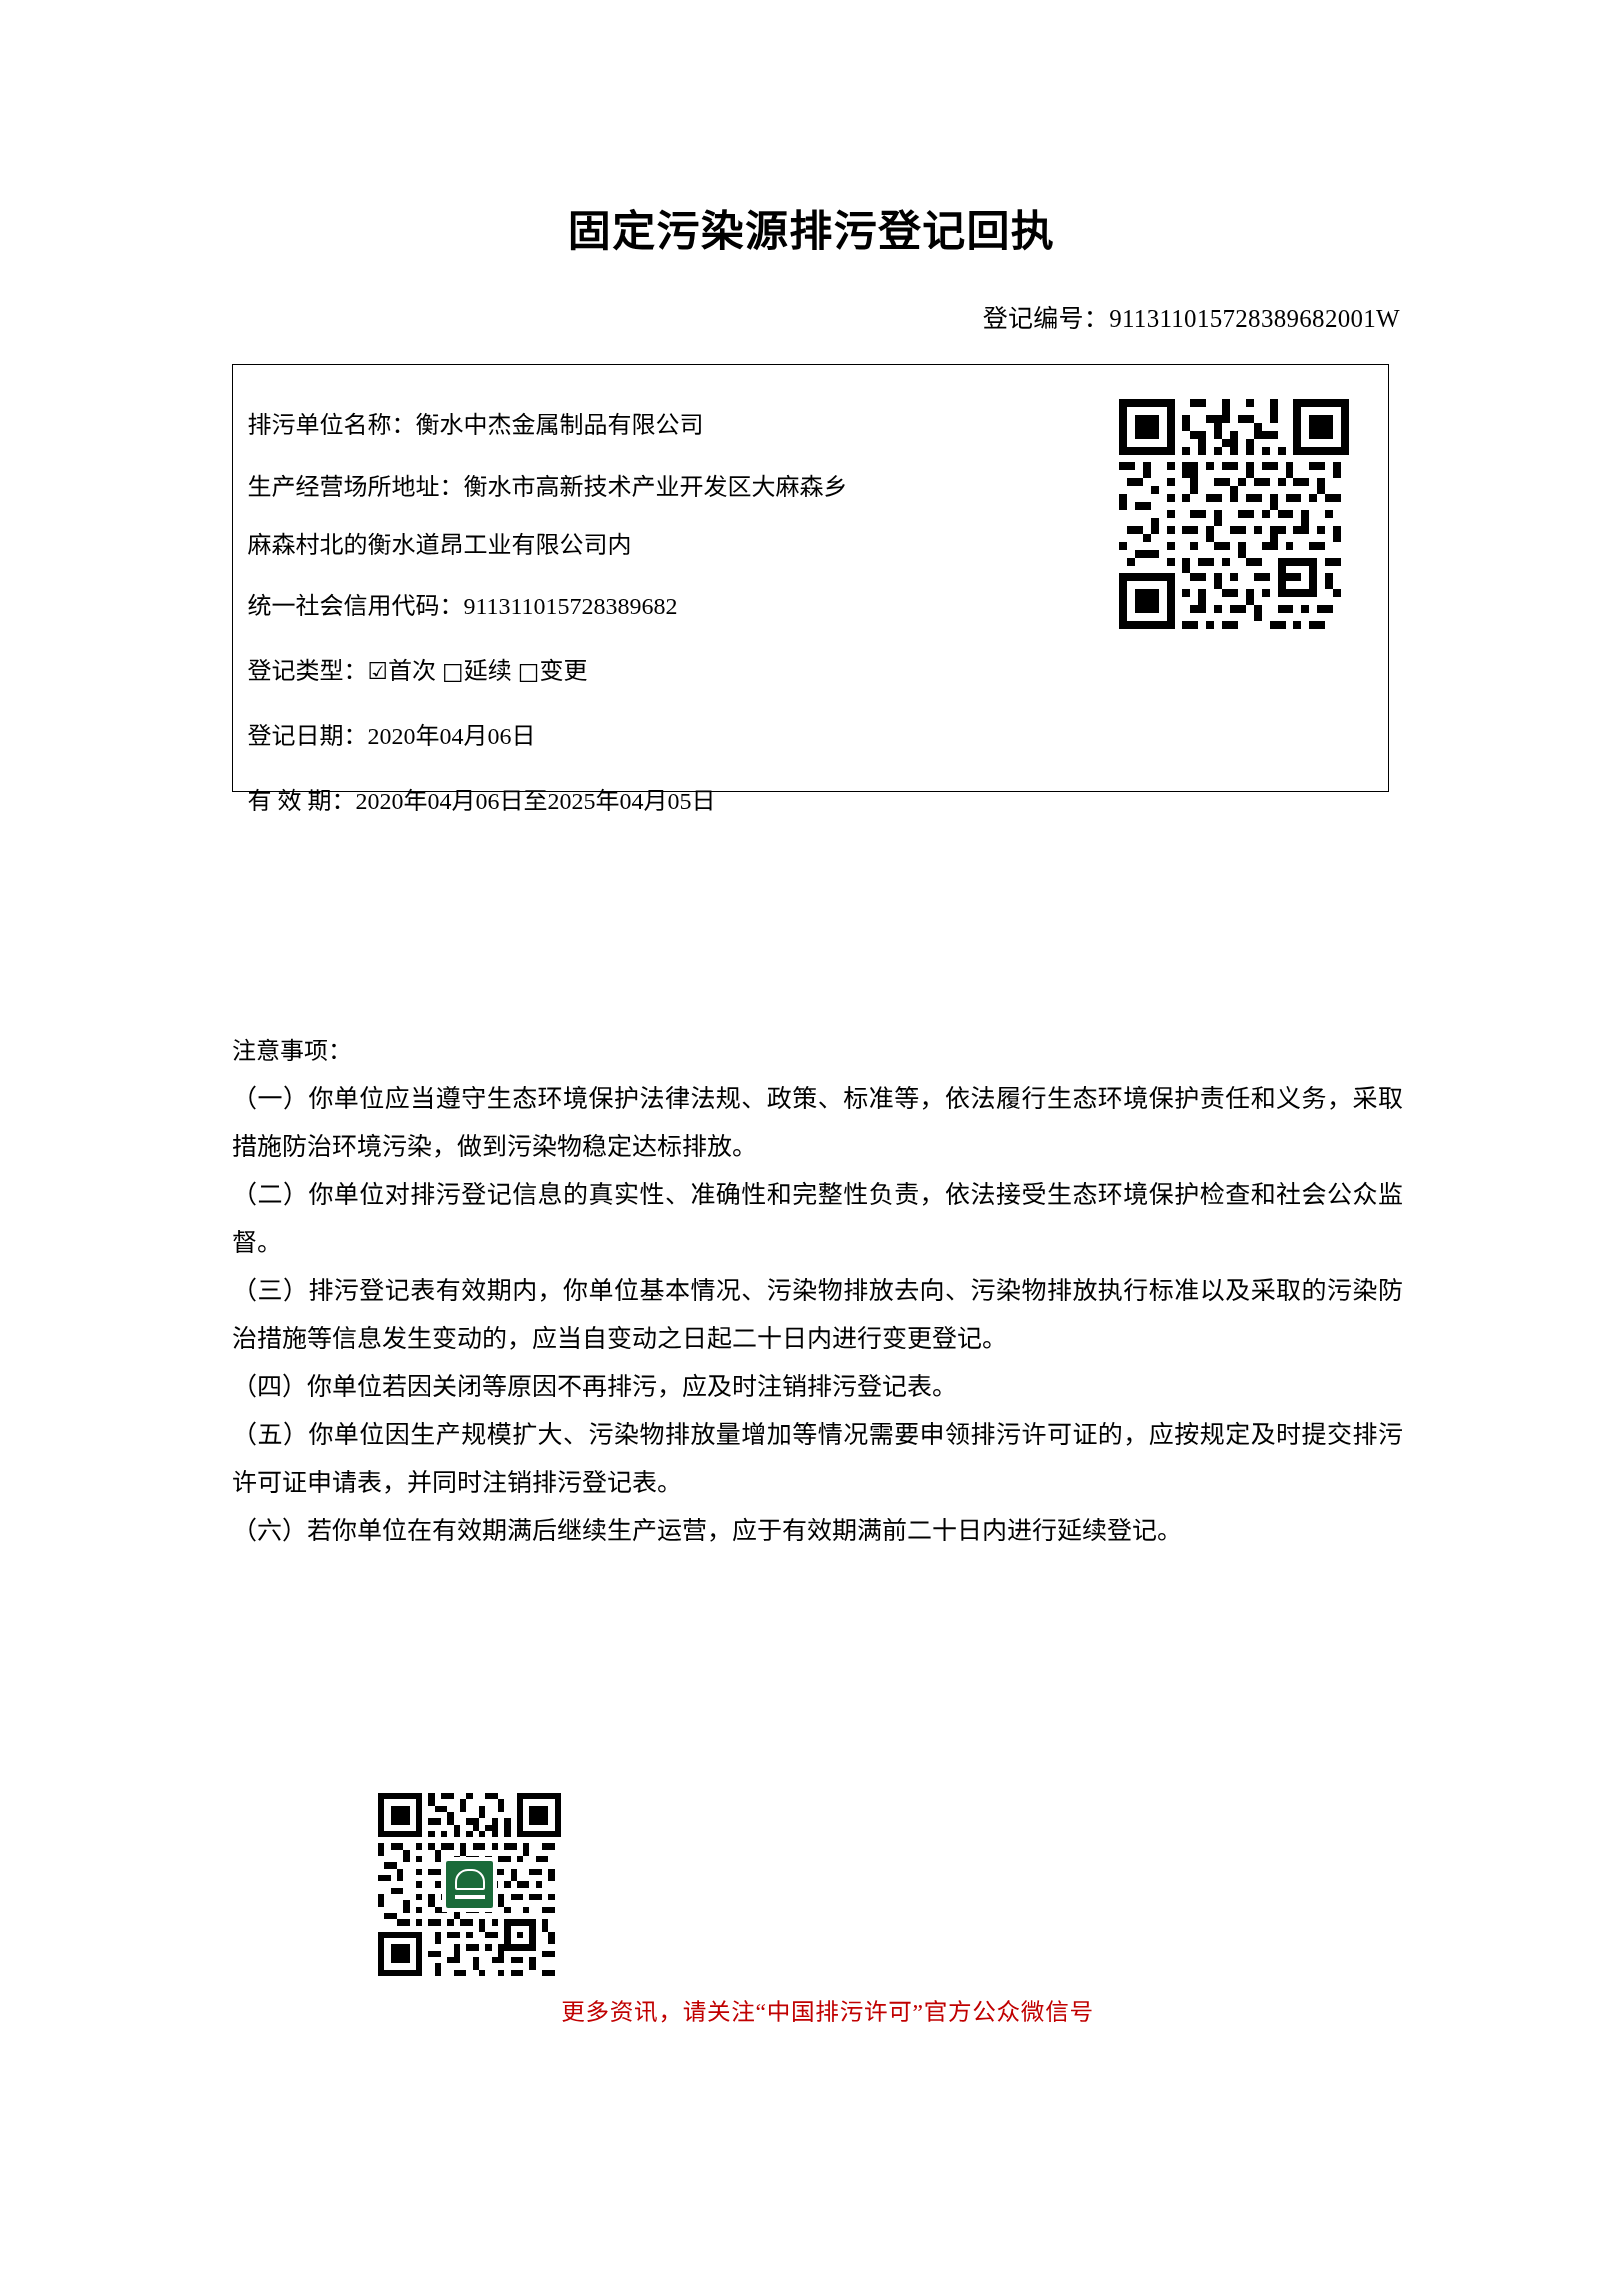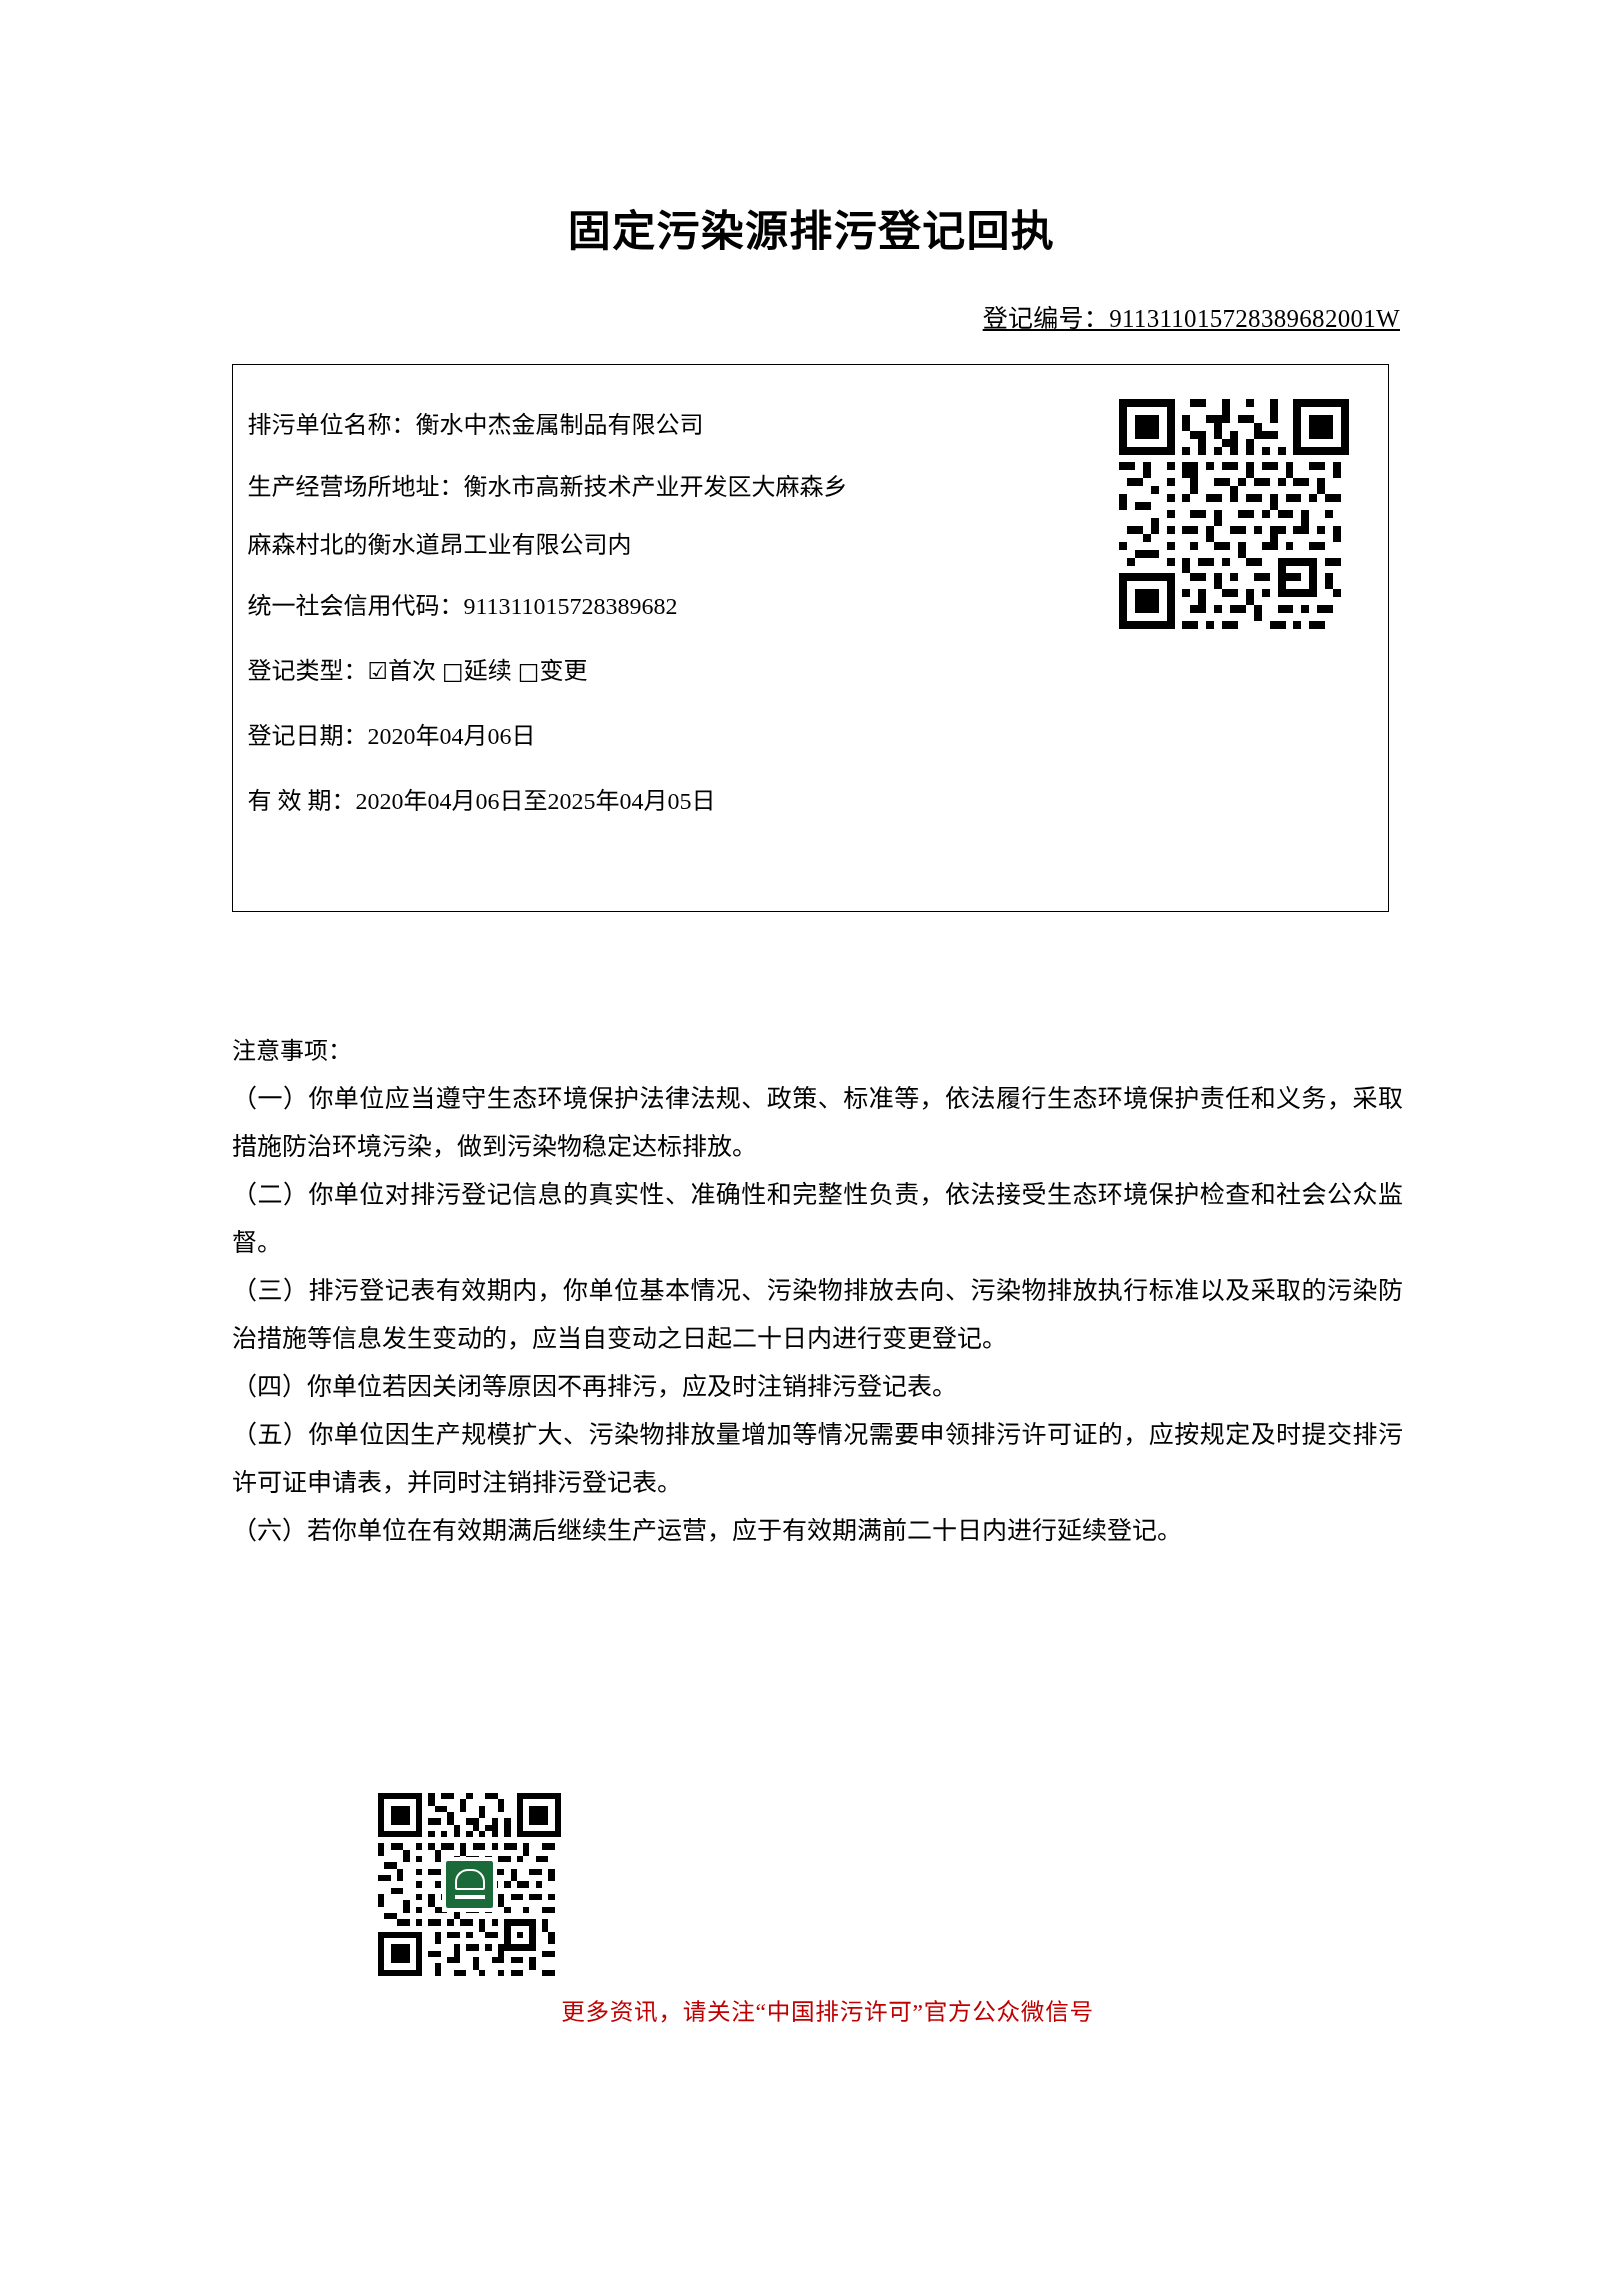--- a/index.html
+++ b/index.html
@@ -40,30 +40,29 @@
   
   .reg-number {
     position: absolute;
     top: 298px;
     left: 0;
     width: 1400px;
     text-align: right;
     font-size: 25px;
     font-family: "Liberation Serif", "DejaVu Serif", serif;
     letter-spacing: 0.3px;
-    text-decoration: underline;
   }
 
   
   .info-box {
     position: absolute;
     top: 364px;
     left: 232px;
     width: 1157px;
-    height: 548px;
+    height: 428px;
     border: 1.3px solid #000;
     box-sizing: border-box;
   }
   .info-lines {
     position: absolute;
     top: 27.5px;
     left: 14.4px;
     width: 903px;
   }
   .info-line {

